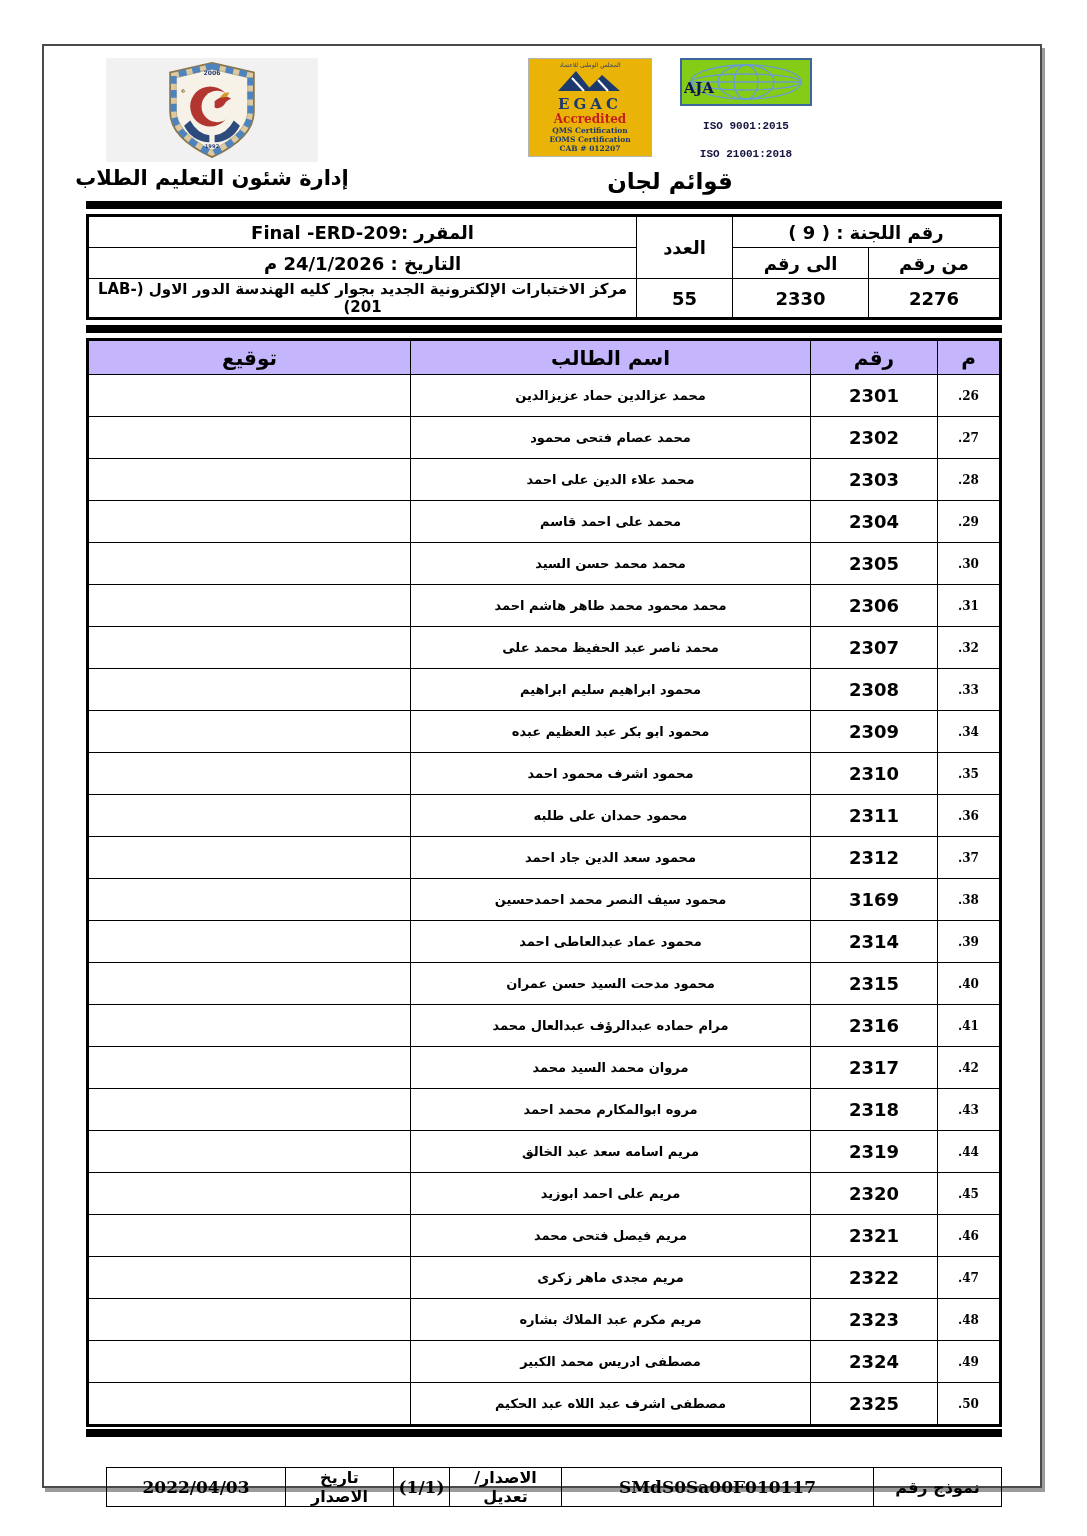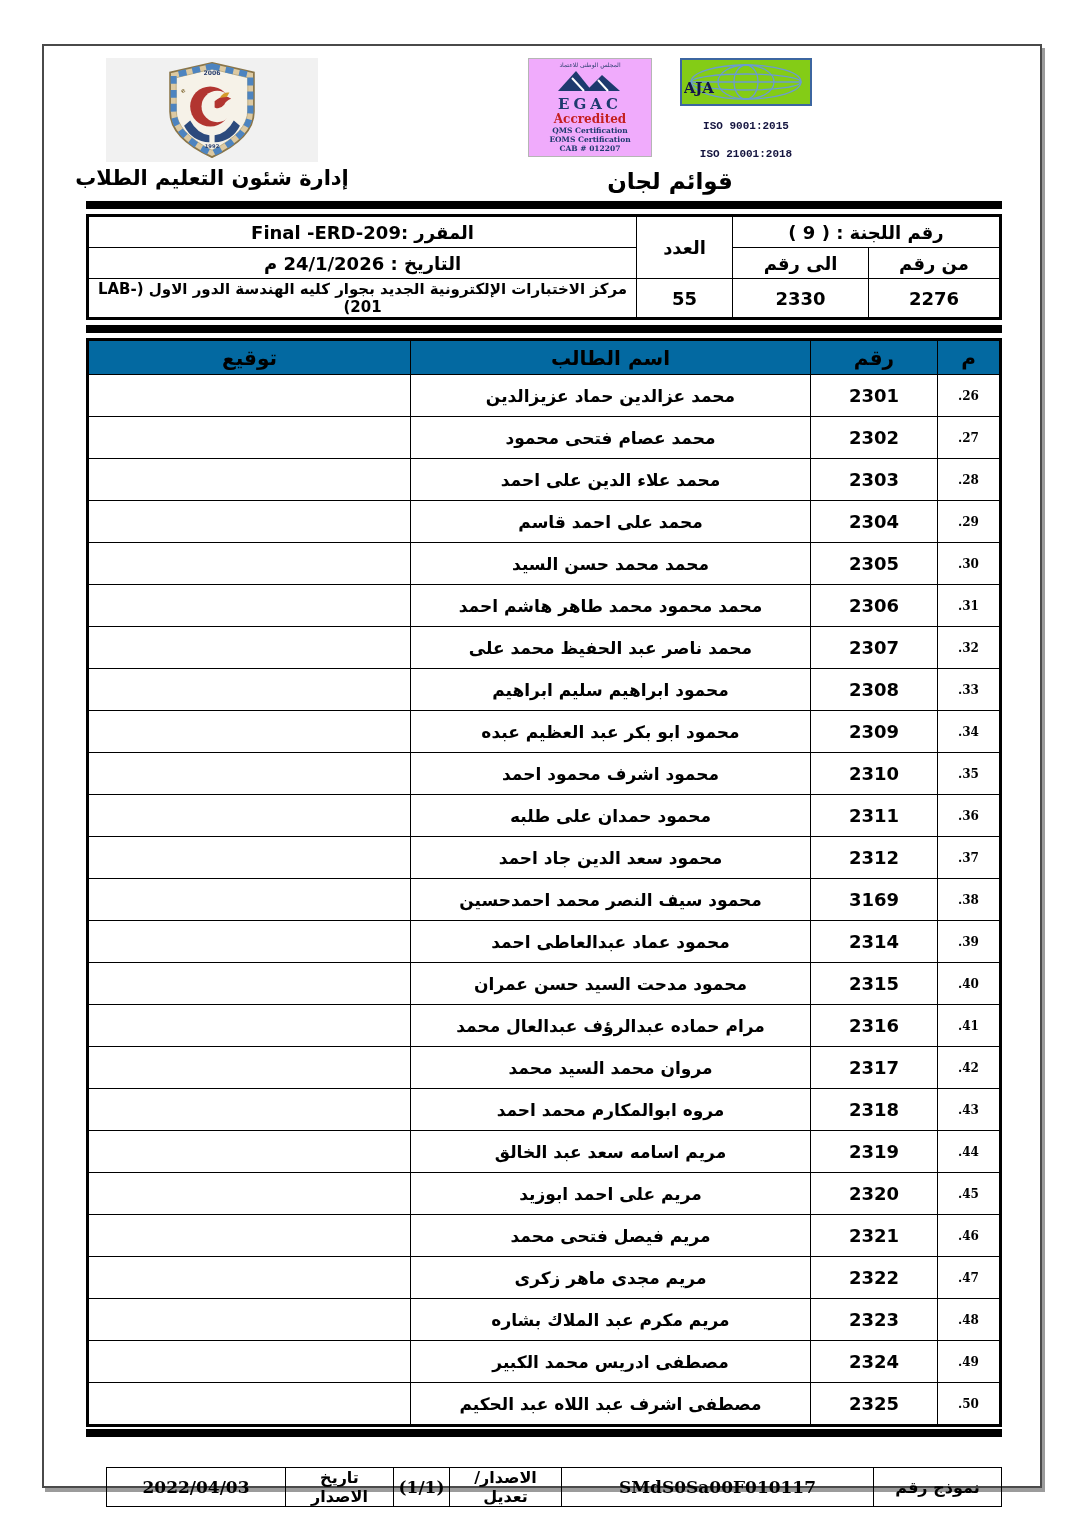--- a/index.html
+++ b/index.html
@@ -16,21 +16,21 @@
   .zone-faculty{width:252px;display:flex;flex-direction:column;align-items:center;}
   .logo-box{width:212px;height:104px;background:#f1f1f1;display:flex;
     align-items:center;justify-content:center;}
   .dept{font-weight:bold;font-size:21px;margin-top:4px;white-space:nowrap;}
   .badges{display:flex;gap:28px;align-items:flex-start;justify-content:center;}
   .aja-block{width:132px;display:flex;flex-direction:column;align-items:center;}
   .aja-box{width:128px;height:44px;border:2px solid #3c66a0;position:relative;
     background:#84cc16;display:flex;align-items:center;justify-content:center;}
   .iso{font-family:Liberation Mono, monospace;font-weight:bold;font-size:11px;
     color:#14143f;line-height:15px;margin-top:13px;}
-  .egac-block{width:124px;border:1px solid #b5b5b5;background:#f0abfc;
+  .egac-block{width:124px;border:1px solid #b5b5b5;background:#eab308;
     text-align:center;padding:2px 2px 3px;box-sizing:border-box;}
   .egac-arc{font-size:6px;color:#2a3f6e;line-height:7px;}
   .egac-name{font-weight:bold;font-size:15px;letter-spacing:4px;color:#1d3a6e;
     line-height:16px;font-family:"DejaVu Serif",serif;}
   .egac-acc{font-weight:bold;font-size:12px;color:#c41f1f;line-height:14px;
     font-family:"DejaVu Serif",serif;}
   .egac-line{font-weight:bold;font-size:7.5px;color:#1d3a6e;line-height:9px;
     font-family:"DejaVu Serif",serif;}
   .title-main{font-weight:bold;font-size:23px;margin-top:6px;}
   .title-sub{font-weight:bold;font-size:25px;margin-top:3px;white-space:nowrap;}
@@ -43,23 +43,23 @@
   table{border-collapse:collapse;width:100%;table-layout:fixed;direction:rtl;}
   td,th{border:1.5px solid #000;text-align:center;vertical-align:middle;
     padding:0 4px;overflow:hidden;}
   .info-table{border:3px solid #000;}
   .info-table td{font-weight:bold;font-size:18px;}
   .info-table .r1 td{height:30px;}
   .info-table .r2 td{height:30px;}
   .info-table .r3 td{height:38px;}
   .info-table .loc{font-size:15px;}
   .main-table{border:3px solid #000;}
-  .main-table th{height:33px;background:#0369a1;font-weight:bold;font-size:20px;}
+  .main-table th{height:33px;background:#c4b5fd;font-weight:bold;font-size:20px;}
   .main-table td{height:41px;font-weight:bold;}
-  .main-table td.student-name{font-size:17px;}
+  .main-table td.student-name{font-size:13px;}
   .main-table td.student-number{font-size:18px;}
   .main-table td.row-index{font-family:"DejaVu Serif",serif;font-size:12px;}
   .footer-table{width:896px;margin:30px 0 0 auto;border:1.5px solid #000;}
   .footer-table td{height:32px;font-weight:bold;font-size:16px;}
   .footer-table td.latin{font-family:"DejaVu Serif",serif;font-size:17px;}
 </style>
 </head>
 <body>
 
 <div class="page">

